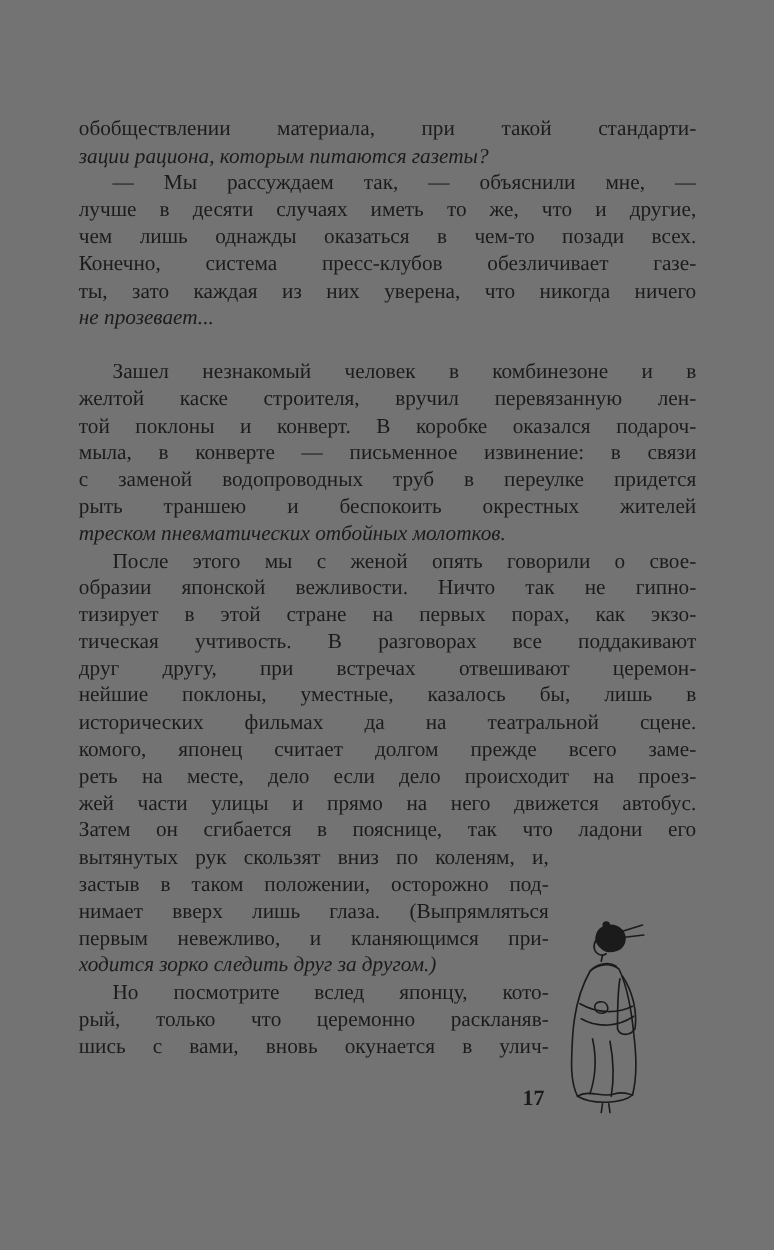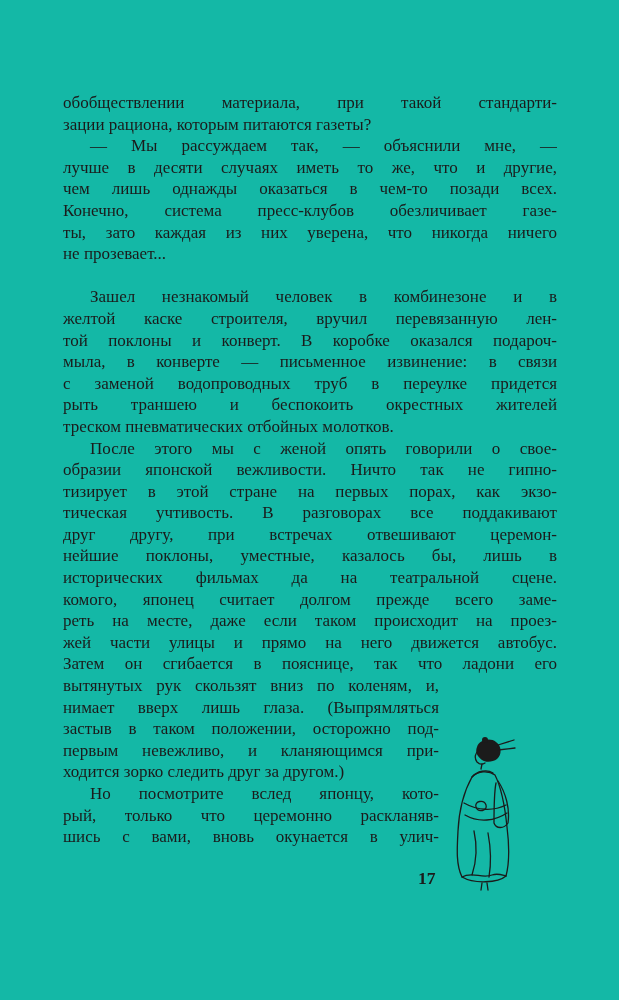--- a/index.html
+++ b/index.html
@@ -8,40 +8,41 @@
     height: 1000px;
     background: #ffffff;
     position: relative;
     font-family: "Liberation Serif", "DejaVu Serif", serif;
     color: #1b1b1b;
     overflow: hidden;
   }
   .book-page {
     position: absolute;
     inset: 0;
-    background: #14b8a6;
+    background: #737373;
   }
   .text-block {
     position: absolute;
     left: 63px;
     top: 92px;
     width: 494px;
     font-size: 17px;
   }
   .line {
     height: 21.6px;
     line-height: 21.6px;
     text-align: justify;
     text-align-last: justify;
     -moz-text-align-last: justify;
     overflow: hidden;
     white-space: normal;
   }
   .line.last {
     text-align-last: left;
+    font-style: italic;
     -moz-text-align-last: left;
   }
   .line.indent {
     padding-left: 27px;
     box-sizing: border-box;
   }
   .line.narrow {
     width: 376px;
   }
   .line.blank {
@@ -87,26 +88,26 @@
       <div class="line">рыть траншею и беспокоить окрестных жителей</div>
       <div class="line last">треском пневматических отбойных молотков.</div>
       <div class="line indent">После этого мы с женой опять говорили о свое-</div>
       <div class="line">образии японской вежливости. Ничто так не гипно-</div>
       <div class="line">тизирует в этой стране на первых порах, как экзо-</div>
       <div class="line">тическая учтивость. В разговорах все поддакивают</div>
       <div class="line">друг другу, при встречах отвешивают церемон-</div>
       <div class="line">нейшие поклоны, уместные, казалось бы, лишь в</div>
       <div class="line">исторических фильмах да на театральной сцене.</div>
       <div class="line">комого, японец считает долгом прежде всего заме-</div>
-      <div class="line">реть на месте, даже если таком происходит на проез-</div>
+      <div class="line">реть на месте, дело если дело происходит на проез-</div>
       <div class="line">жей части улицы и прямо на него движется автобус.</div>
       <div class="line">Затем он сгибается в пояснице, так что ладони его</div>
       <div class="line narrow">вытянутых рук скользят вниз по коленям, и,</div>
+      <div class="line narrow">застыв в таком положении, осторожно под-</div>
       <div class="line narrow">нимает вверх лишь глаза. (Выпрямляться</div>
-      <div class="line narrow">застыв в таком положении, осторожно под-</div>
       <div class="line narrow">первым невежливо, и кланяющимся при-</div>
       <div class="line narrow last">ходится зорко следить друг за другом.)</div>
       <div class="line indent narrow">Но посмотрите вслед японцу, кото-</div>
       <div class="line narrow">рый, только что церемонно раскланяв-</div>
       <div class="line narrow">шись с вами, вновь окунается в улич-</div>
     </div>
 
   <div class="illustration">
     <svg width="78" height="156" viewBox="0 0 78 156" xmlns="http://www.w3.org/2000/svg">
       <g stroke="#1b1b1b" fill="none" stroke-width="1.3" stroke-linecap="round" stroke-linejoin="round">

